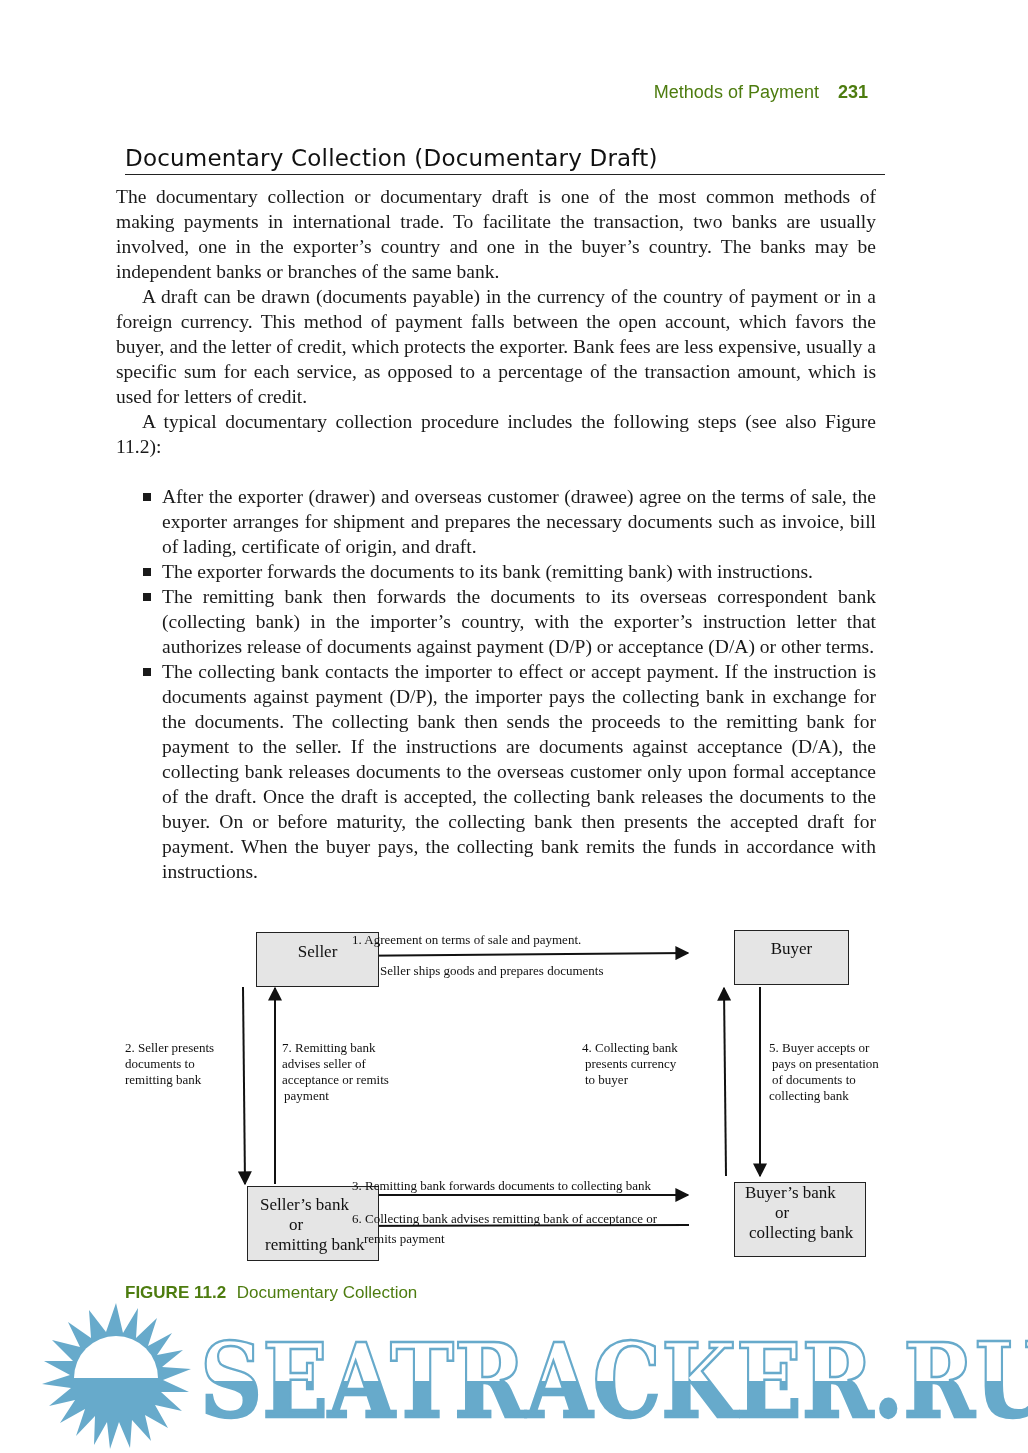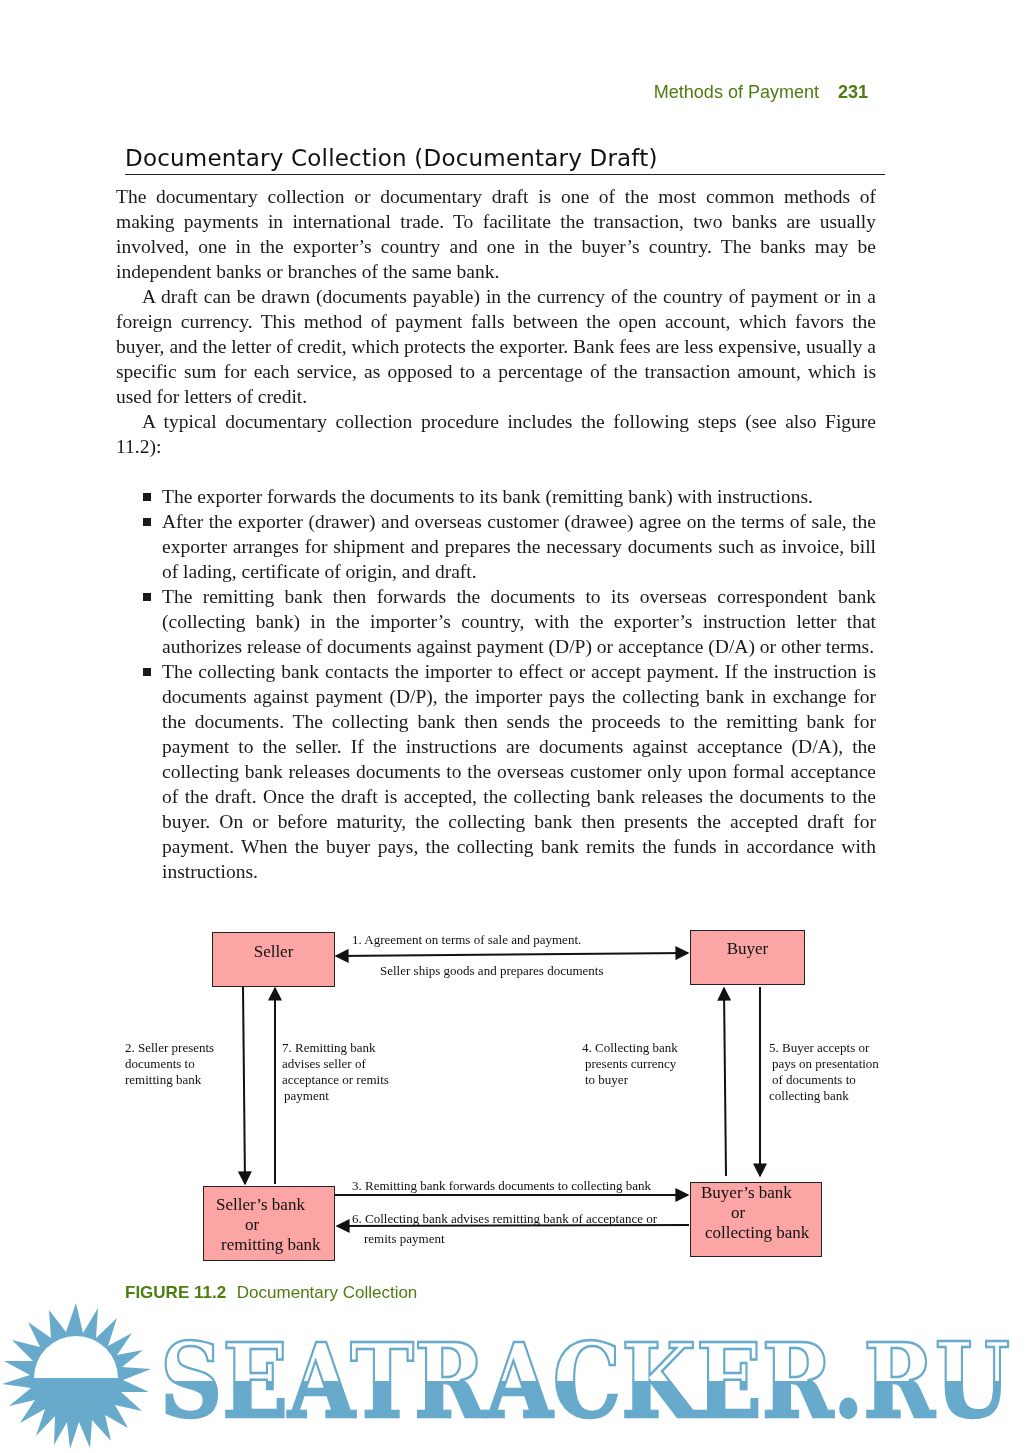--- a/index.html
+++ b/index.html
@@ -8,44 +8,44 @@
   .running-head .title { font-weight: normal; margin-right: 14px; }
   .running-head .num { font-weight: bold; }
   .section-title { position: absolute; left: 125px; top: 126px; width: 760px; font-family: "DejaVu Sans", sans-serif; font-size: 23px; font-weight: normal; color: #111; padding-bottom: 3px; border-bottom: 1.5px solid #222; letter-spacing: 0.2px; }
   .body-text { position: absolute; left: 116px; top: 184px; width: 760px; font-family: "Liberation Serif", serif; font-size: 19.5px; line-height: 25px; color: #1a1a1a; text-align: justify; }
   .body-text p { margin: 0; }
   .body-text p.indent { text-indent: 26px; }
   .bullets { list-style: none; margin: 25px 0 0 0; padding: 0; }
   .bullets li { position: relative; padding-left: 46px; text-align: justify; }
   .bullets li .sq { position: absolute; left: 27px; top: 9px; width: 8px; height: 8px; background: #1a1a1a; }
   .figure { position: absolute; left: 110px; top: 920px; width: 800px; height: 360px; font-family: "Liberation Serif", serif; color: #111; }
-  .figure .box { position: absolute; border: 1.5px solid #222; background: #fca5a5; text-align: center; font-size: 17px; line-height: 20px; box-sizing: border-box; }
+  .figure .box { position: absolute; border: 1.5px solid #222; background: #e5e5e5; text-align: center; font-size: 17px; line-height: 20px; box-sizing: border-box; margin-left: 44px; }
   .figure .lbl { position: absolute; font-size: 13px; line-height: 16px; white-space: nowrap; }
   .figure svg { position: absolute; left: 0; top: 0; }
   .caption { position: absolute; left: 125px; top: 1283px; font-family: "Liberation Sans", sans-serif; font-size: 17px; color: #4d7c0f; }
   .caption .num { font-weight: bold; margin-right: 6px; }
-  .watermark { position: absolute; left: 0; top: 1300px; width: 916px; height: 153px; }
+  .watermark { position: absolute; left: 0; top: 1300px; width: 916px; height: 153px; padding-left: 40px; }
 </style>
 </head>
 <body>
 
 <div class="running-head">
   <span class="title">Methods of Payment</span>
   <span class="num">231</span>
 </div>
 
 <h2 class="section-title">Documentary Collection (Documentary Draft)</h2>
 
 <div class="body-text">
   <p>The documentary collection or documentary draft is one of the most common methods of making payments in international trade. To facilitate the transaction, two banks are usually involved, one in the exporter’s country and one in the buyer’s country. The banks may be independent banks or branches of the same bank.</p>
   <p class="indent">A draft can be drawn (documents payable) in the currency of the country of payment or in a foreign currency. This method of payment falls between the open account, which favors the buyer, and the letter of credit, which protects the exporter. Bank fees are less expensive, usually a specific sum for each service, as opposed to a percentage of the transaction amount, which is used for letters of credit.</p>
   <p class="indent">A typical documentary collection procedure includes the following steps (see also Figure 11.2):</p>
   <ul class="bullets">
+    <li><span class="sq"></span><span>After the exporter (drawer) and overseas customer (drawee) agree on the terms of sale, the exporter arranges for shipment and prepares the necessary documents such as invoice, bill of lading, certificate of origin, and draft.</span></li>
     <li><span class="sq"></span><span>The exporter forwards the documents to its bank (remitting bank) with instructions.</span></li>
-    <li><span class="sq"></span><span>After the exporter (drawer) and overseas customer (drawee) agree on the terms of sale, the exporter arranges for shipment and prepares the necessary documents such as invoice, bill of lading, certificate of origin, and draft.</span></li>
     <li><span class="sq"></span><span>The remitting bank then forwards the documents to its overseas correspondent bank (collecting bank) in the importer’s country, with the exporter’s instruction letter that authorizes release of documents against payment (D/P) or acceptance (D/A) or other terms.</span></li>
     <li><span class="sq"></span><span>The collecting bank contacts the importer to effect or accept payment. If the instruction is documents against payment (D/P), the importer pays the collecting bank in exchange for the documents. The collecting bank then sends the proceeds to the remitting bank for payment to the seller. If the instructions are documents against acceptance (D/A), the collecting bank releases documents to the overseas customer only upon formal acceptance of the draft. Once the draft is accepted, the collecting bank releases the documents to the buyer. On or before maturity, the collecting bank then presents the accepted draft for payment. When the buyer pays, the collecting bank remits the funds in accordance with instructions.</span></li>
   </ul>
 </div>
 
 <div class="figure">
   <svg width="800" height="360">
     <defs>
       <marker id="ah" viewBox="0 0 10 10" refX="9" refY="5" markerWidth="7" markerHeight="7" orient="auto-start-reverse">
         <path d="M0,0 L10,5 L0,10 z" fill="#111"></path>

